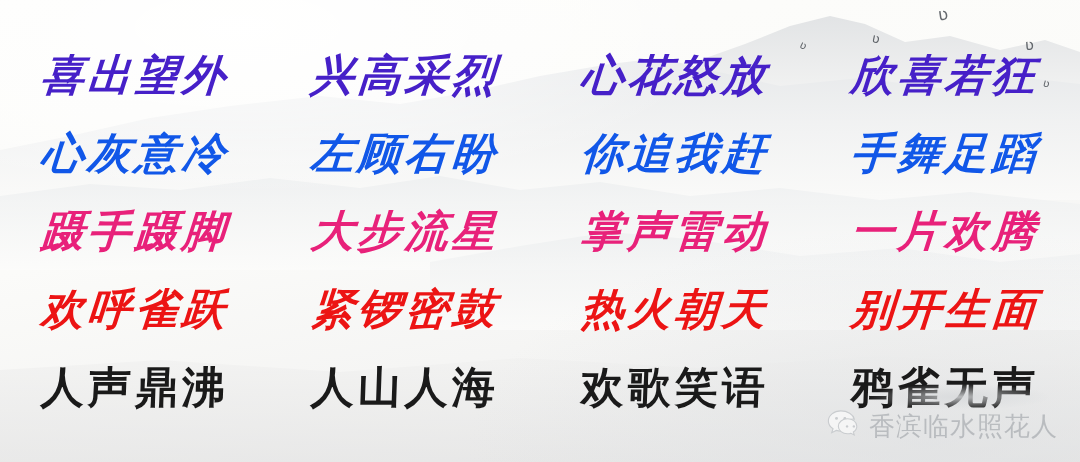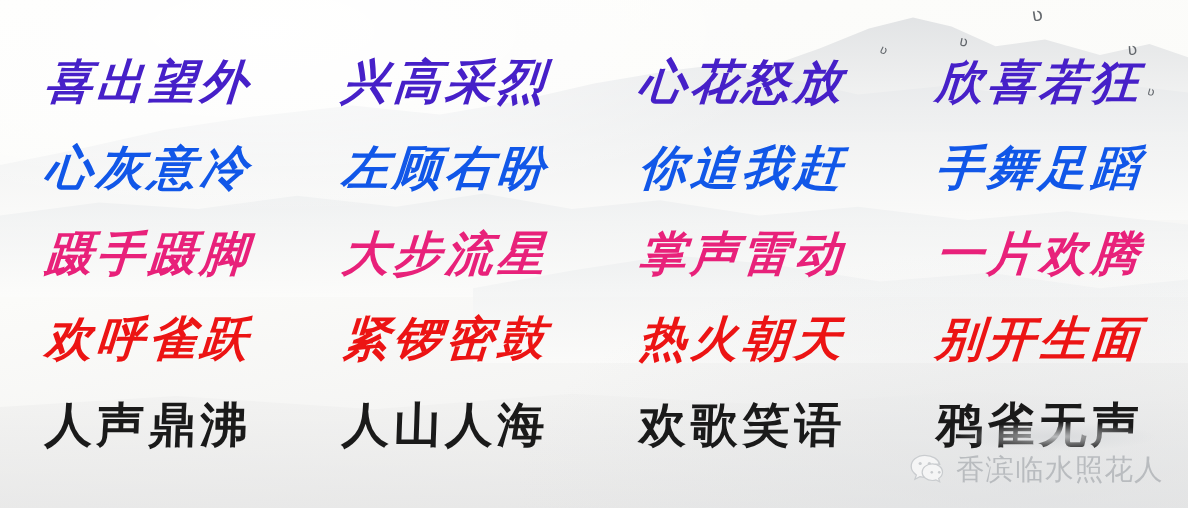--- a/index.html
+++ b/index.html
@@ -79,21 +79,21 @@
     pointer-events: none;
     opacity: 0.85;
   }
 
   
   .watermark {
     position: absolute;
     right: 22px;
     bottom: 18px;
     display: flex;
-    align-items: center;
+    align-items: flex-start;
     gap: 8px;
     opacity: 0.62;
   }
   .wechat-icon {
     width: 34px;
     height: 30px;
     flex: 0 0 auto;
   }
   .watermark-text {
     font-family: "Liberation Sans", "DejaVu Sans", sans-serif;

